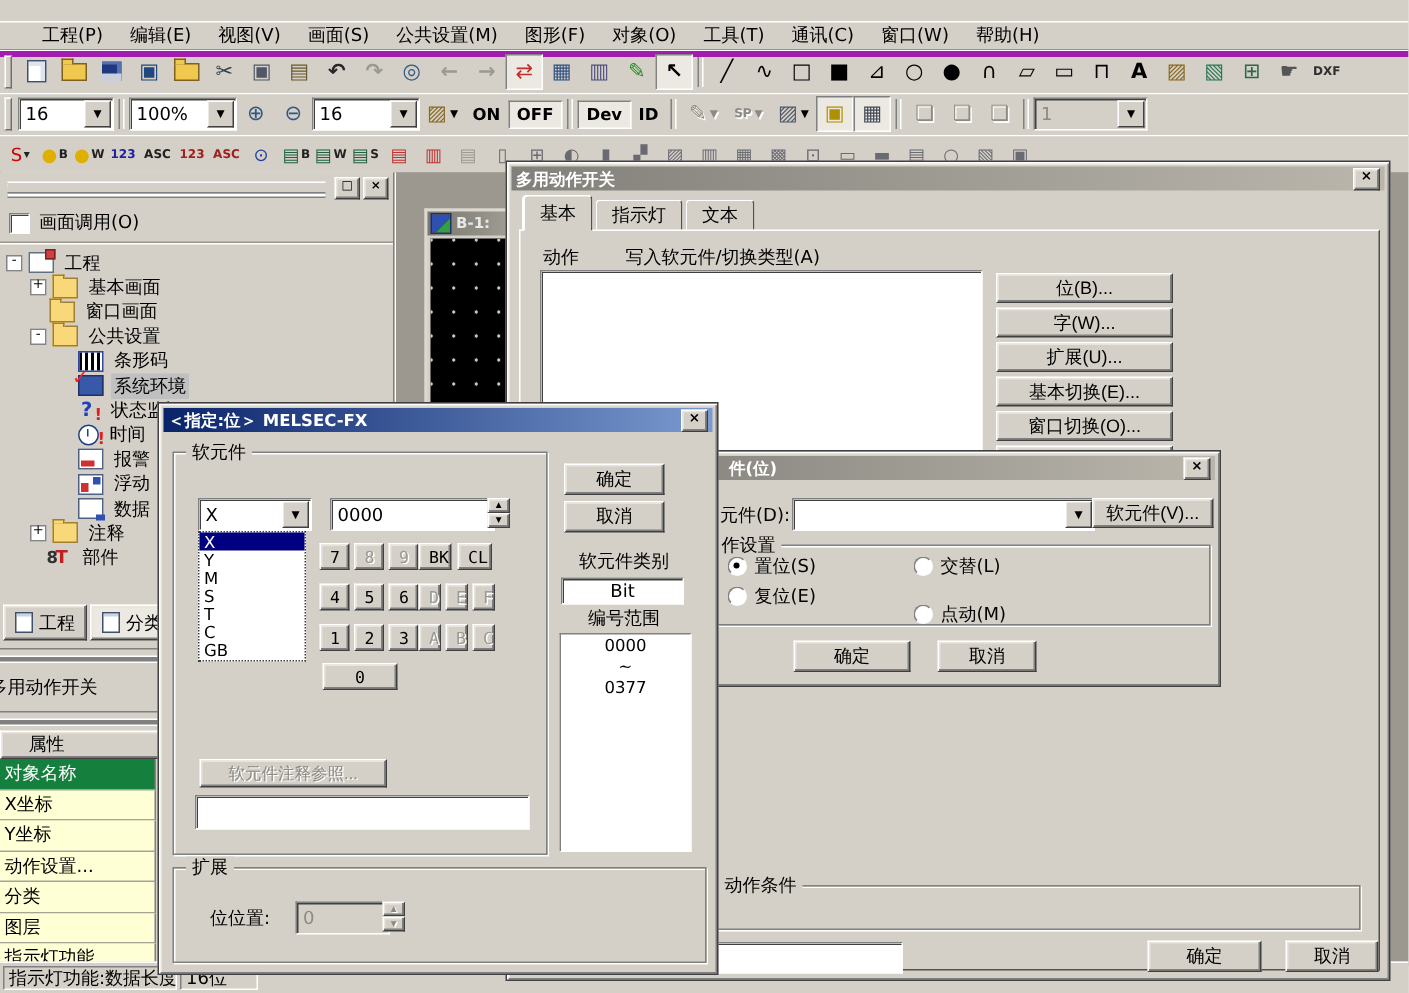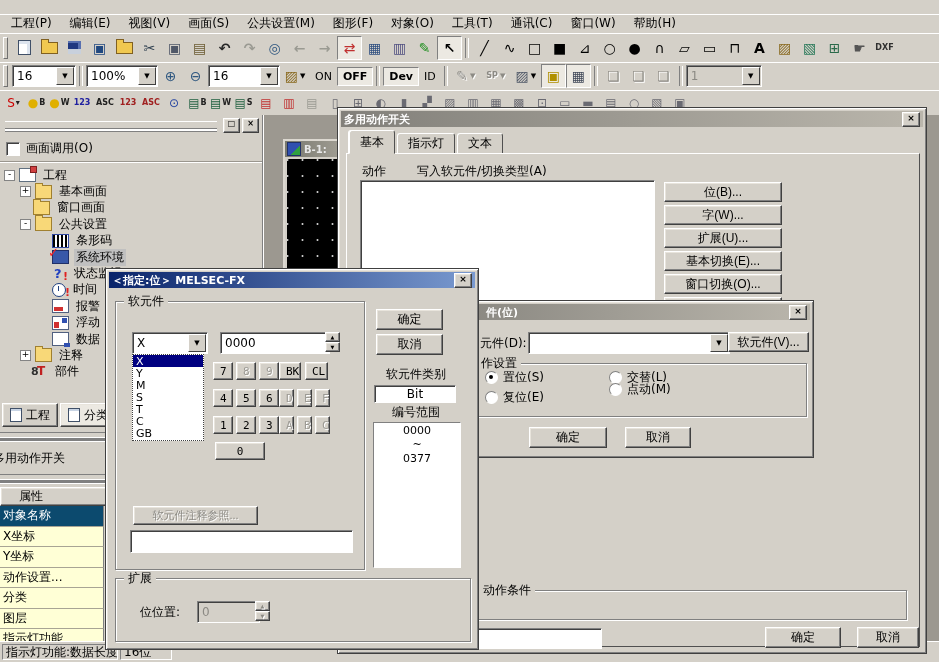--- a/index.html
+++ b/index.html
@@ -9,21 +9,21 @@
   .raised{background:#d4d0c8;border:1px solid;border-color:#ffffff #404040 #404040 #ffffff;box-shadow:inset -1px -1px 0 #808080,inset 1px 1px 0 #e8e4dc}
   .sunk{background:#fff;border:1px solid;border-color:#808080 #ffffff #ffffff #808080;box-shadow:inset 1px 1px 0 #404040}
   .pressed{background:#ece9e2;border:1px solid;border-color:#808080 #ffffff #ffffff #808080}
   .btn{display:flex;align-items:center;justify-content:center;font-size:12px}
   .dim{color:#8c8a84;text-shadow:1px 1px 0 #fff}
   
   .apptitle{position:absolute;left:0;top:0;right:0;height:14px;background:linear-gradient(90deg,#50504a,#96968e);
             display:flex;align-items:center;padding-left:2px;color:#fff;font-weight:bold;font-size:11px}
   .appicon{width:11px;height:11px;border:1px solid #222;background:linear-gradient(135deg,#2f9f2f 55%,#e8e840 55%);margin-right:5px;flex:none}
   .menubar{position:absolute;left:0;top:14px;right:0;height:19px;display:flex;align-items:center;
-           box-shadow:inset 0 1px 0 #fff;border-bottom:1px solid #a21caf;padding-left:2px}
+           box-shadow:inset 0 1px 0 #fff;border-bottom:5px solid #a21caf;padding-left:19px}
   .menuitem{padding:1px 9px}
   .tbrow{position:absolute;left:0;right:0;display:flex;align-items:center;box-shadow:inset 0 1px 0 #fff;border-bottom:1px solid #9a968e;padding-left:2px}
   .grip{width:3px;height:20px;border:1px solid;border-color:#fff #707070 #707070 #fff;margin:0 4px 0 1px;flex:none}
   .vsep{width:2px;height:20px;border-left:1px solid #808080;border-right:1px solid #fff;margin:0 3px;flex:none}
   .tblist{display:flex;align-items:center}
   .tbi{width:25px;height:24px;display:flex;align-items:center;justify-content:center;flex:none}
   .tbi .g{font-style:normal;font-size:14px;line-height:1}
   .tbi.small .g{font-size:8px;font-weight:bold}
   .tbi.bold .g{font-weight:bold}
   .tbi.pressed{width:23px;height:22px}
@@ -33,21 +33,21 @@
   .tbi.floppy .g{width:13px;height:13px;background:#203880;font-size:0;box-shadow:inset 0 -5px 0 #c8d0dc,inset -3px 2px 0 #5870b0}
   .tbi3{width:23px;height:22px;display:flex;align-items:center;justify-content:center;flex:none}
   .tbi3 .g{font-style:normal;font-size:12px;line-height:1}
   .tbi3.small .g{font-size:8px;font-weight:bold}
   .tbi3 .sub{font-size:8px;margin-left:1px;font-weight:bold;color:#222}
   .combo{height:20px;background:#fff;border:1px solid;border-color:#808080 #fff #fff #808080;box-shadow:inset 1px 1px 0 #404040;
          display:flex;align-items:center;padding-left:4px;position:relative;flex:none}
   .combo .carrow{position:absolute;right:1px;top:1px;bottom:1px;width:16px;background:#d4d0c8;border:1px solid;
                  border-color:#fff #404040 #404040 #fff;display:flex;align-items:center;justify-content:center;font-size:7px;color:#000}
   .combo.dimc{background:#d4d0c8;color:#8c8a84}
-  .flatlbl{padding:0 5px;font-weight:normal;font-size:11px}
+  .flatlbl{padding:0 5px;font-weight:bold;font-size:11px}
   .togbtn{padding:2px 5px;font-size:11px;font-weight:bold}
   .caret{font-size:7px;margin-left:2px}
   
   .workspace{position:absolute;left:262px;top:115px;right:0;bottom:18px;background:#9c9890}
   .explorer{position:absolute;left:0;top:115px;width:262px;height:315px;background:#d4d0c8;border-right:1px solid #808080;box-shadow:1px 0 0 #fff}
   .phdr{height:17px;display:flex;align-items:center;padding:2px 3px}
   .hgrip{flex:1;height:6px;border-top:1px solid #fff;border-bottom:1px solid #808080;box-shadow:0 2px 0 #fff,0 3px 0 #808080;margin:0 4px 2px 2px}
   .sbtn{width:15px;height:13px;font-size:8px;line-height:10px;text-align:center;margin-left:2px;font-weight:bold}
   .chkrow{display:flex;align-items:center;padding:4px 6px;border-bottom:1px solid #9a968e;box-shadow:0 1px 0 #fff}
   .chk{width:12px;height:12px;background:#fff;border:1px solid;border-color:#808080 #fff #fff #808080;box-shadow:inset 1px 1px 0 #404040;margin-right:6px;flex:none}
@@ -115,21 +115,21 @@
   .typelist .li{height:12px;padding-left:3px;display:flex;align-items:center}
   .typelist .li.selected{background:#000080;color:#fff}
   .rangelist .li{justify-content:center;padding-left:0;height:14px}
   
   .lsep{position:absolute;left:0;width:336px;height:4px;border-top:1px solid #808080;border-bottom:1px solid #fff;box-shadow:0 3px 0 #808080,0 4px 0 #fff}
   .paneltitle{position:absolute;left:0;top:449px;width:105px;height:18px;display:flex;align-items:center;overflow:hidden}
   .paneltitle span{margin-left:-7px;white-space:nowrap}
   .prophdr{position:absolute;left:0;top:487px;width:104px;height:17px;display:flex;align-items:center;padding-left:18px}
   .proprows{position:absolute;left:0;top:506px;width:104px}
   .prow{height:19.5px;background:#ffffd6;border-bottom:1px solid #a8a494;border-right:1px solid #808080;display:flex;align-items:center;padding-left:3px;white-space:nowrap;overflow:hidden}
-  .prow.selected{background:#0c4a6e;color:#fff}
+  .prow.selected{background:#15803d;color:#fff}
   .statusbar{position:absolute;left:0;bottom:0;right:0;height:18px;background:#d4d0c8;border-top:1px solid #fff;display:flex;align-items:center;padding:1px 2px}
   .scell{height:14px;border:1px solid;border-color:#808080 #fff #fff #808080;display:flex;align-items:center;padding:0 3px;margin-right:2px;white-space:nowrap;overflow:hidden}
 </style>
 </head>
 <body>
 
 <div class="screen">
 
 
   <div class="menubar">
@@ -623,21 +623,21 @@
         <span>置位(S)</span>
       </label>
     <label class="radio" style="left:84px;top:88px">
         <span class="rdot"></span>
         <span>复位(E)</span>
       </label>
     <label class="radio" style="left:208px;top:68px">
         <span class="rdot"></span>
         <span>交替(L)</span>
       </label>
-    <label class="radio" style="left:208px;top:80px">
+    <label class="radio" style="left:208px;top:100px">
         <span class="rdot"></span>
         <span>点动(M)</span>
       </label>
     <button class="btn raised" style="position:absolute;left:128px;top:126px;width:78px;height:21px">确定</button>
     <button class="btn raised" style="position:absolute;left:224px;top:126px;width:66px;height:21px">取消</button>
   </div>
 
   <div class="dlg" style="left:105px;top:268px;width:372px;height:380px;z-index:30">
     <div class="dlgtitle active">
       <span>＜指定:位＞ MELSEC-FX</span>

